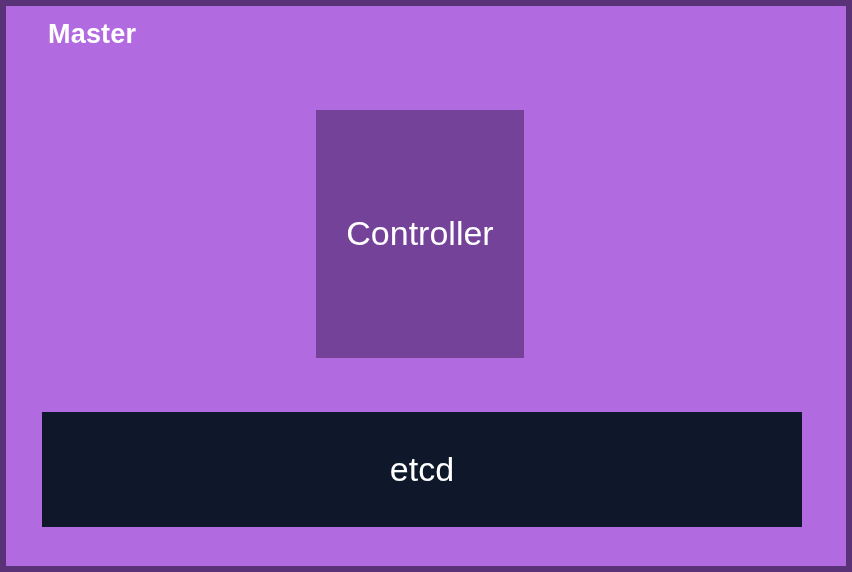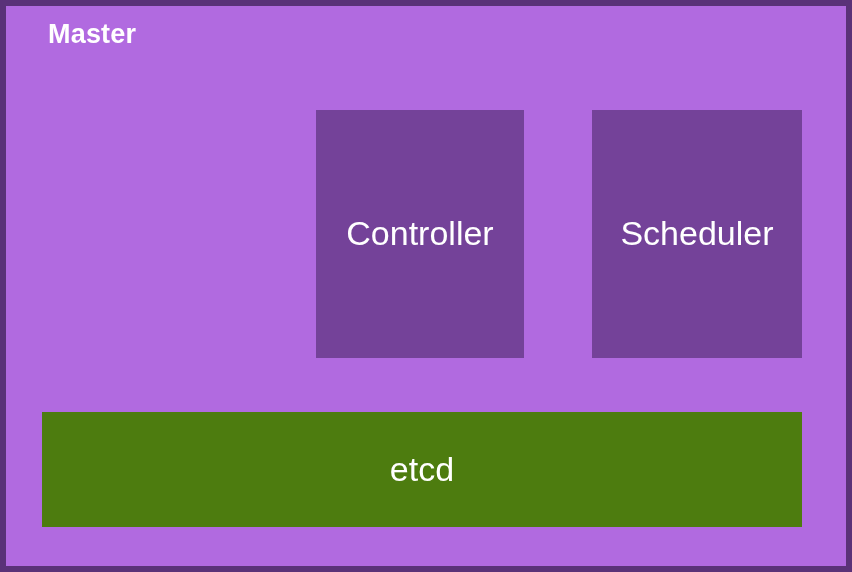--- a/index.html
+++ b/index.html
@@ -97,22 +97,19 @@
 
   <div class="master-panel" style="background: rgb(177, 106, 224);">
 
     <div class="master-title" style="color: rgb(255, 255, 255);">Master</div>
 
 
     <div class="component-box" id="box-controller" style="background: rgb(116, 66, 153);">
       <div class="component-label" style="color: rgb(255, 255, 255);">Controller</div>
     </div>
 
-    <div class="component-box" id="box-scheduler" style="background: rgb(116, 66, 153);">
-      <div class="component-label" style="color: rgb(255, 255, 255);">Scheduler</div>
-    </div>
 
-    <div class="component-box" id="box-etcd" style="background: #4d7c0f;">
+    <div class="component-box" id="box-etcd" style="background: #0f172a;">
       <div class="component-label" style="color: rgb(255, 255, 255);">etcd</div>
     </div>
 
   </div>
 </div>
 
 </body></html>

